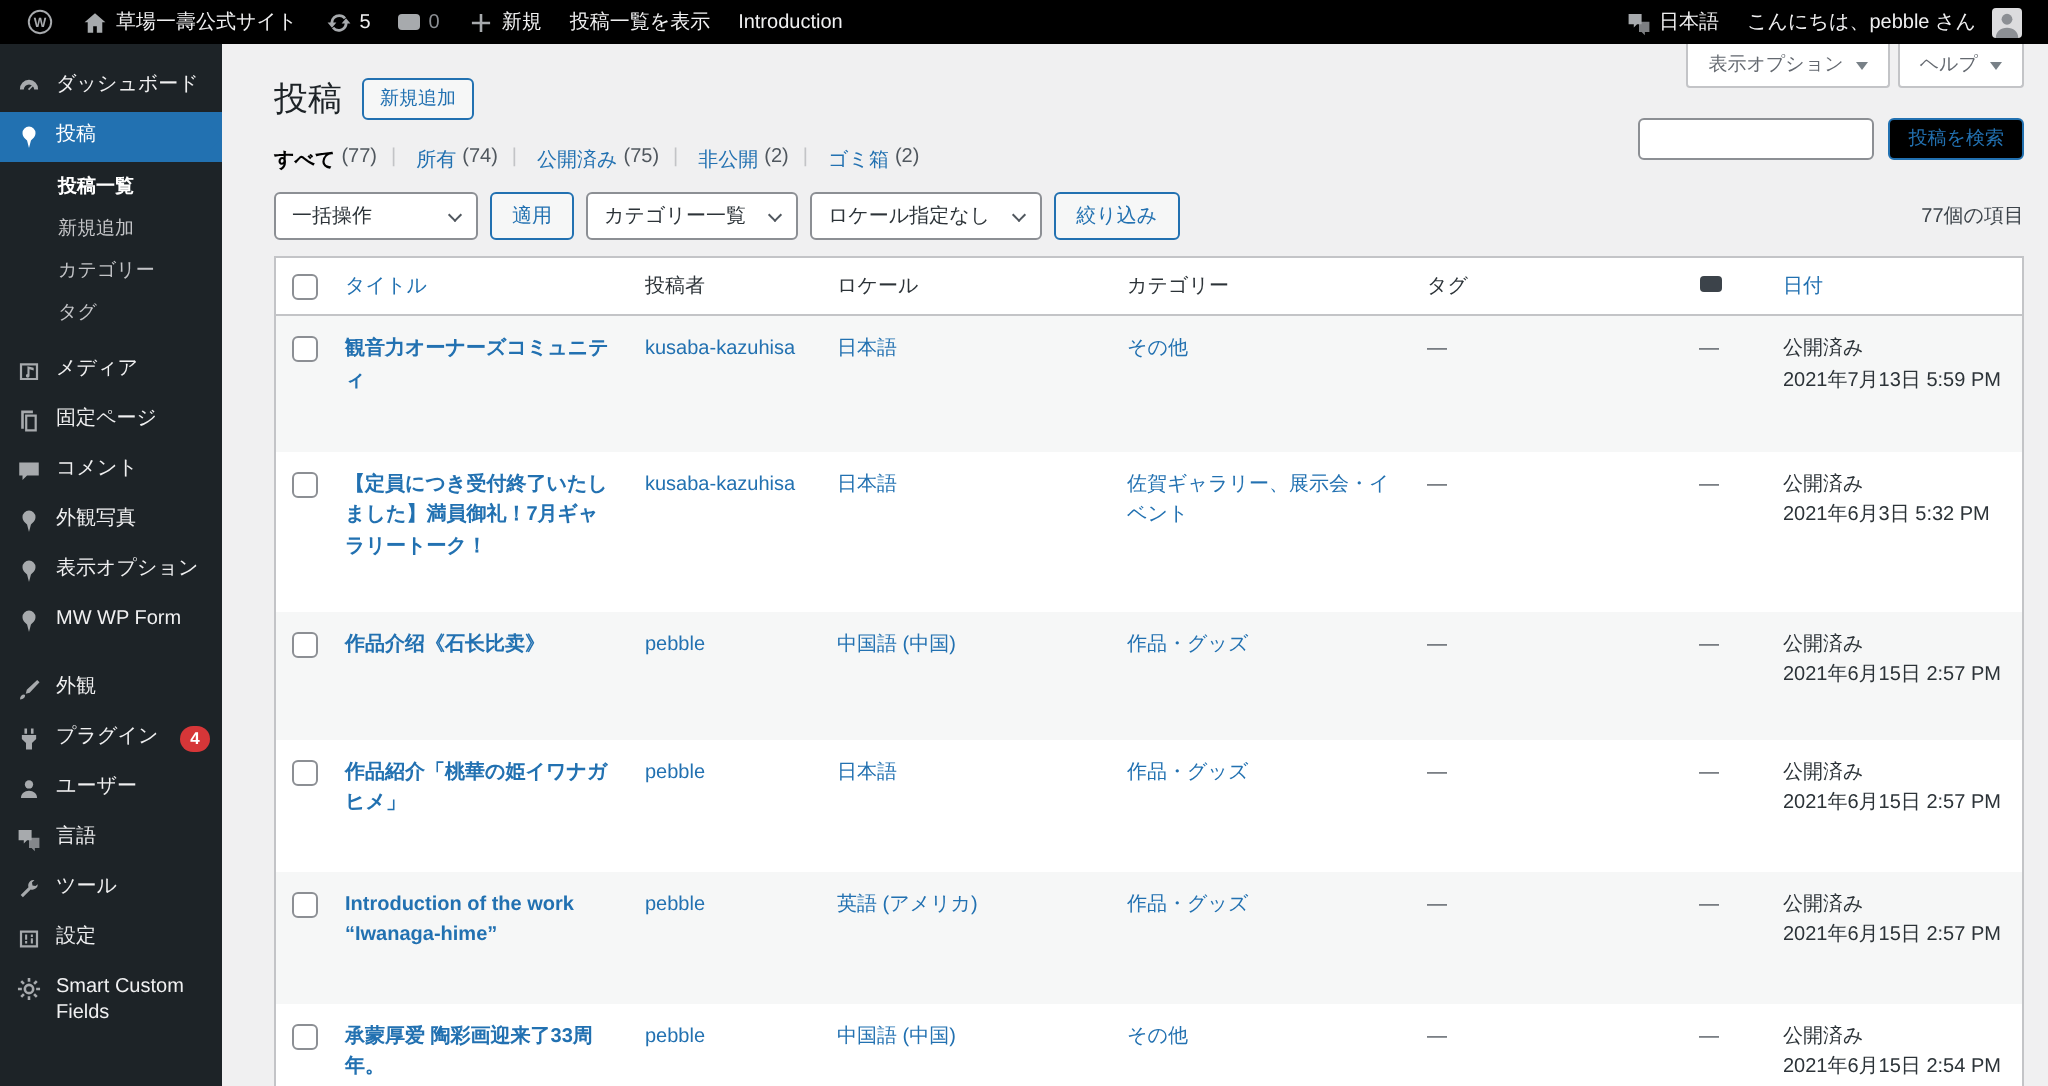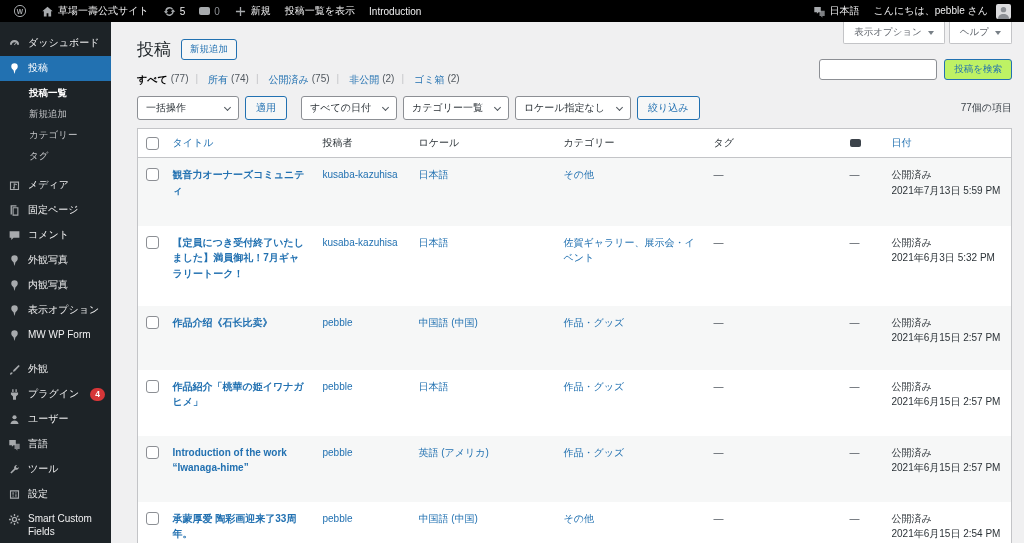--- a/index.html
+++ b/index.html
@@ -47,21 +47,21 @@
     padding:4px 10px; font-size:9.5px; color:#646970; display:flex; align-items:center; gap:6px; cursor:pointer; }
   .tri-down { width:0; height:0; border-left:3.5px solid transparent; border-right:3.5px solid transparent; border-top:4.5px solid #788087; }
 
   .titlerow { display:flex; align-items:center; margin-top:4px; }
   .h1 { font-size:17px; font-weight:400; color:#1d2327; }
   .add-btn { margin-left:10px; border:1px solid #2271b1; color:#2271b1; background:#f6f7f7;
     border-radius:3px; padding:3px 8px; font-size:9.5px; cursor:pointer; }
 
   .searchrow { position:absolute; top:37px; right:12px; display:flex; gap:7px; align-items:center; }
   .search-input { width:118px; height:21px; border:1px solid #8c8f94; border-radius:3px; background:#fff; padding:0 5px; font-size:10px; }
-  .btn-sec { height:21px; border:1px solid #2271b1; color:#2271b1; background:#bef264; border-radius:3px;
+  .btn-sec { height:21px; border:1px solid #2271b1; color:#2271b1; background:#000000; border-radius:3px;
     padding:0 9px; font-size:9.5px; cursor:pointer; display:inline-flex; align-items:center; }
 
   .subsubsub { margin-top:12px; font-size:10px; color:#646970; display:flex; align-items:center; }
   .ssitem { display:flex; gap:3px; cursor:pointer; }
   .ssitem .lbl { color:#2271b1; }
   .ssitem.current .lbl { color:#000; font-weight:bold; }
   .ssitem .cnt { color:#50575e; }
   .ssitem + .ssitem::before { content:"|"; color:#c3c4c7; margin:0 7px; }
 
   .tablenav { margin-top:9px; display:flex; align-items:center; gap:6px; }
@@ -221,28 +221,20 @@
             </svg>
           </span>
         <span>外観写真</span>
       </div>
       <div class="mitem">
         <span class="mi">
             <svg class="i" viewBox="0 0 20 20">
               <path fill="currentColor" d="M10 2a5 5 0 015 5c0 2.6-2 4.6-3.5 5.6L10 18.5 8.5 12.6C7 11.6 5 9.6 5 7a5 5 0 015-5z"></path>
             </svg>
           </span>
-        <span>内観写真</span>
-      </div>
-      <div class="mitem">
-        <span class="mi">
-            <svg class="i" viewBox="0 0 20 20">
-              <path fill="currentColor" d="M10 2a5 5 0 015 5c0 2.6-2 4.6-3.5 5.6L10 18.5 8.5 12.6C7 11.6 5 9.6 5 7a5 5 0 015-5z"></path>
-            </svg>
-          </span>
         <span>表示オプション</span>
       </div>
       <div class="mitem">
         <span class="mi">
             <svg class="i" viewBox="0 0 20 20">
               <path fill="currentColor" d="M10 2a5 5 0 015 5c0 2.6-2 4.6-3.5 5.6L10 18.5 8.5 12.6C7 11.6 5 9.6 5 7a5 5 0 015-5z"></path>
             </svg>
           </span>
         <span>MW WP Form</span>
       </div>
@@ -357,24 +349,20 @@
           <span class="cnt">(2)</span>
         </span>
       </div>
 
       <div class="tablenav">
         <div class="select" style="width:102px">
           <span>一括操作</span>
             <span class="chev"></span>
         </div>
         <button class="btn-filter">適用</button>
-        <div class="select" style="margin-left:8px">
-          <span>すべての日付</span>
-            <span class="chev"></span>
-        </div>
         <div class="select">
           <span>カテゴリー一覧</span>
             <span class="chev"></span>
         </div>
         <div class="select">
           <span>ロケール指定なし</span>
             <span class="chev"></span>
         </div>
         <button class="btn-filter">絞り込み</button>
         <span class="itemcount">77個の項目</span>

